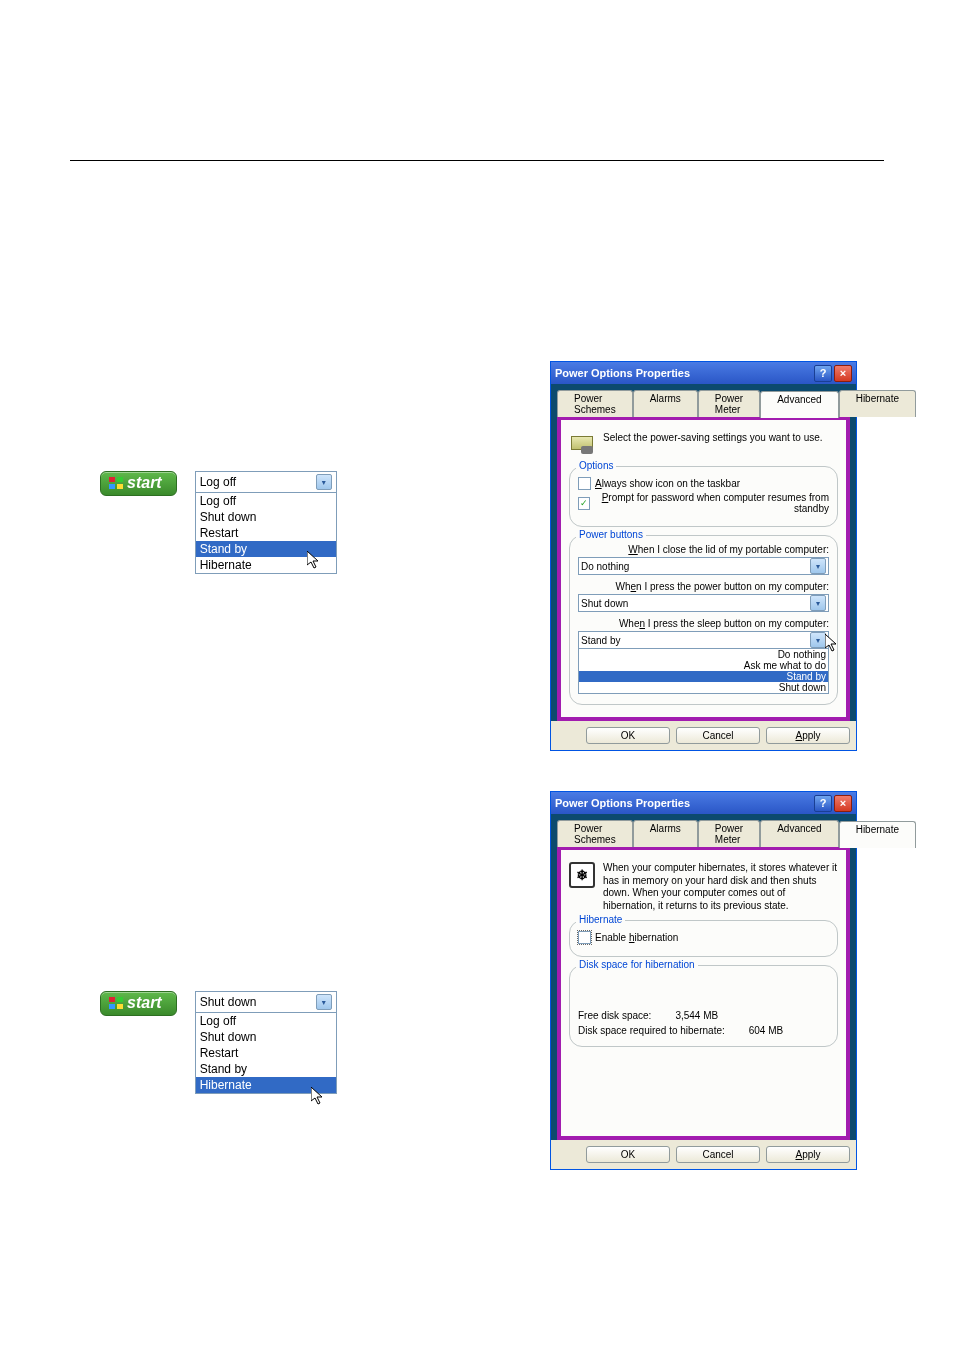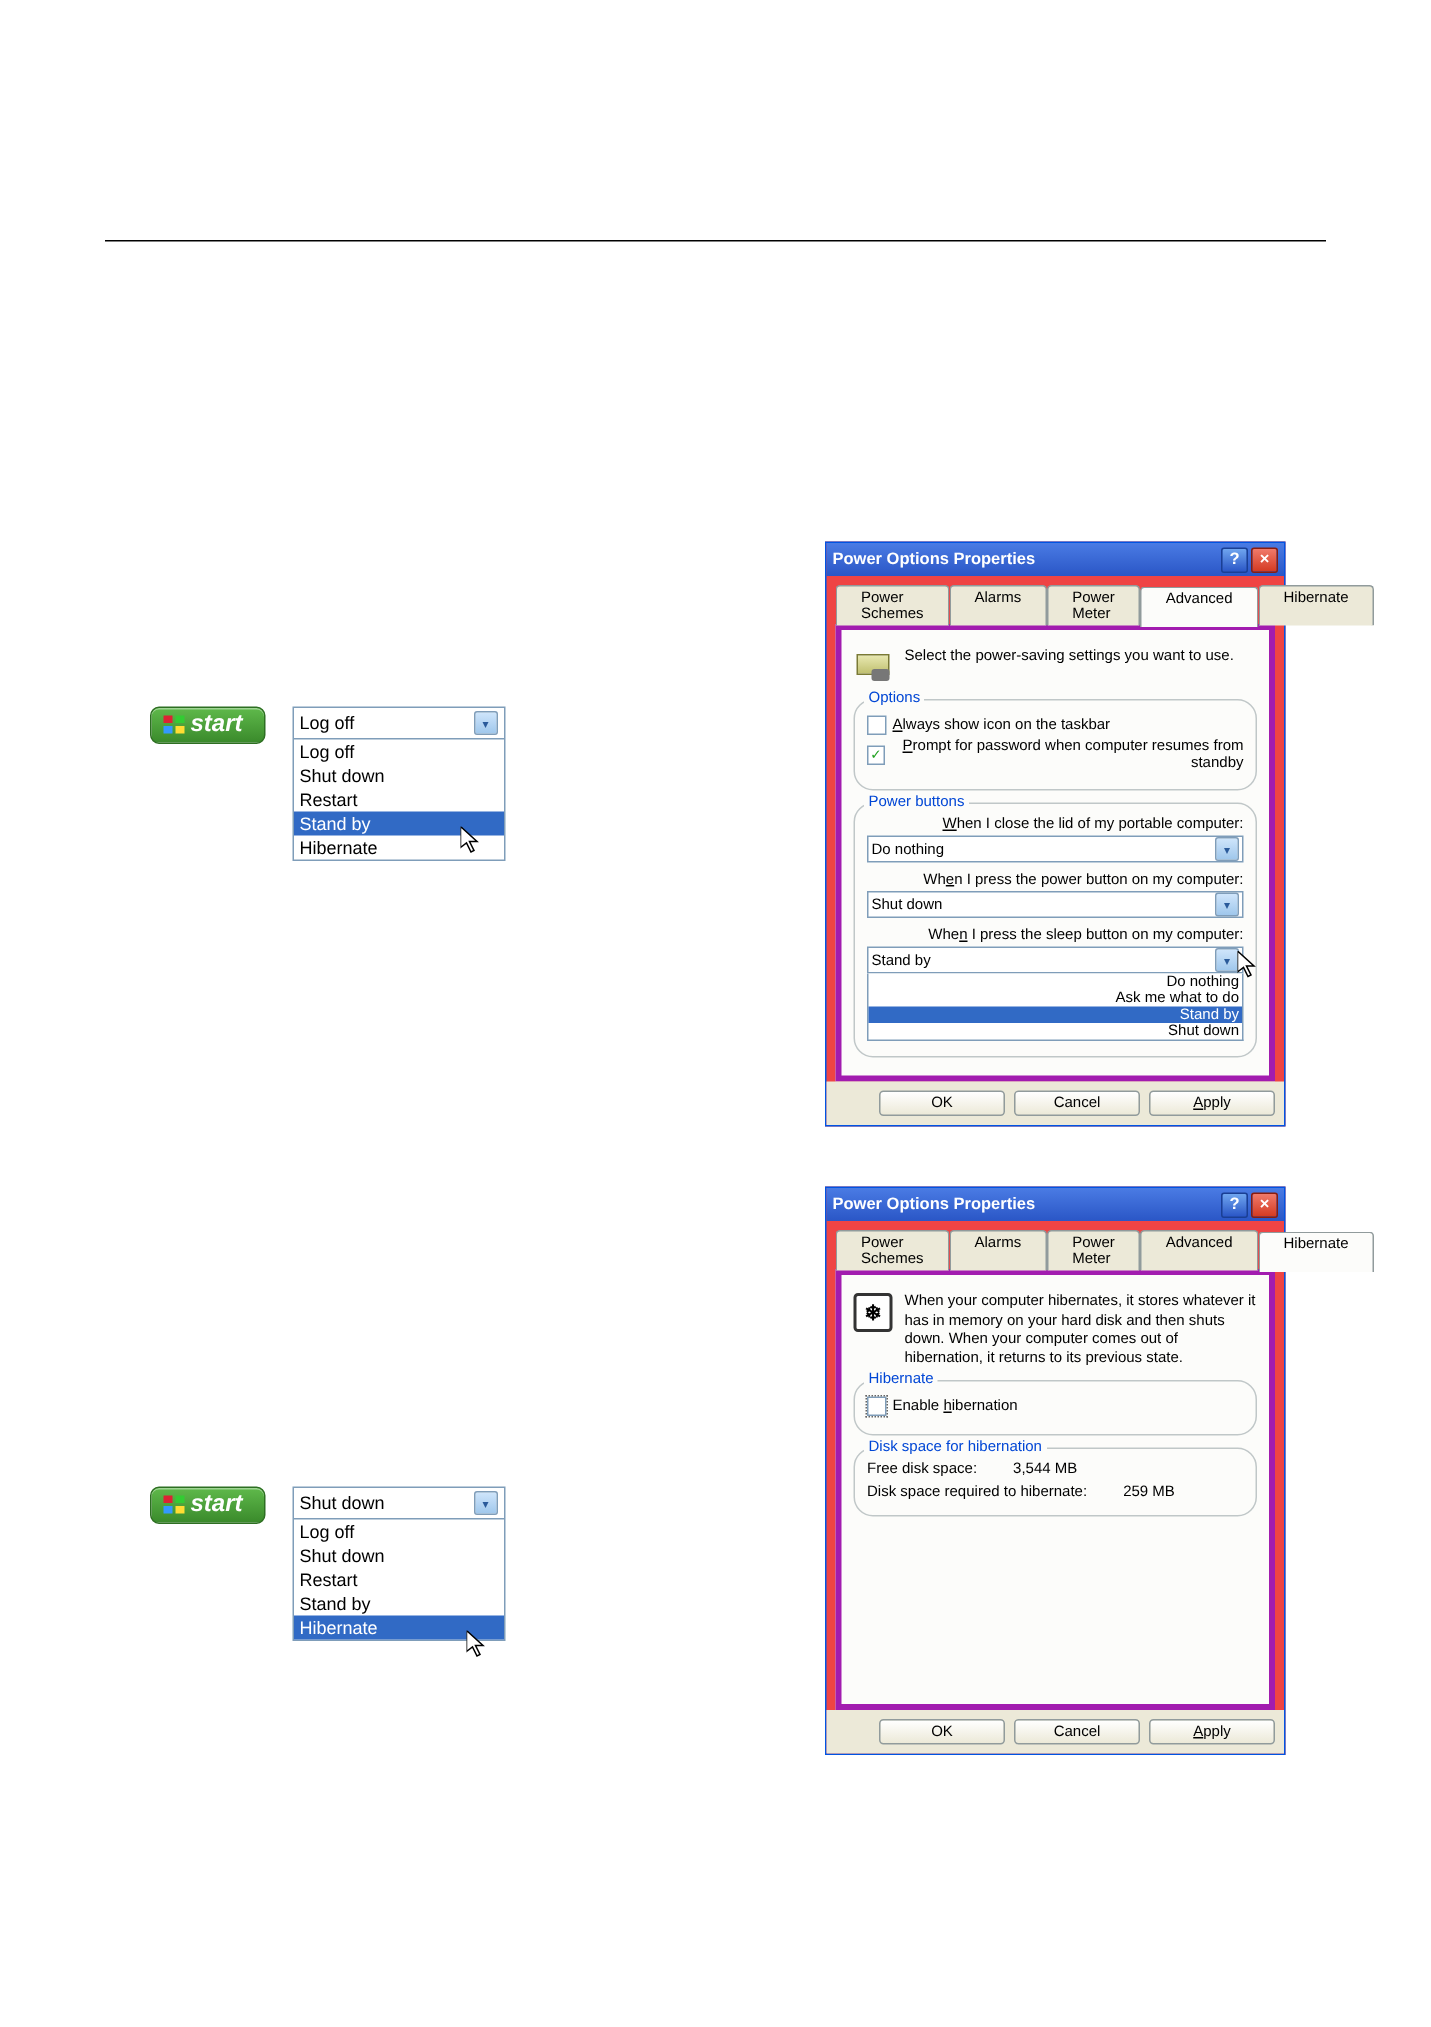--- a/index.html
+++ b/index.html
@@ -64,21 +64,21 @@
     border-radius: 2px;
     display: inline-flex;
     align-items: center; justify-content: center;
     font-size: 8px;
     color: #2a5a9a;
   }
   .dd-item { padding: 1px 4px; }
   .dd-item.sel { background: #316ac5; color: #fff; }
   .dialog {
     width: 305px;
-    background: #ef4444;
+    background: #0c4a6e;
     border: 1px solid #0054e3;
     font-size: 10px;
     position: relative;
   }
   .titlebar {
     background: linear-gradient(#4a7be4, #2a56c6);
     color: #fff;
     font-weight: bold;
     font-size: 11px;
     padding: 3px 4px;
@@ -329,27 +329,27 @@
           </div>
           <div class="groupbox">
             <div class="legend">Hibernate</div>
             <div class="checkbox-row">
               <span class="cb" style="outline:1px dotted #666;"></span>
               <span>Enable <span class="u">h</span>ibernation</span>
             </div>
           </div>
           <div class="groupbox">
             <div class="legend">Disk space for hibernation</div>
-            <div style="font-size:10px; display:flex; gap:24px;">
+            <div style="font-size:10px; display:flex; gap:24px;margin-top:36px;">
               <span>Free disk space:</span>
               <span>3,544 MB</span>
             </div>
             <div style="font-size:10px; display:flex; gap:24px; margin-top:4px;">
               <span>Disk space required to hibernate:</span>
-              <span>259 MB</span>
+              <span>604 MB</span>
             </div>
           </div>
         </div>
       </div>
       <div class="btn-row" style="background:#ece9d8;">
         <div class="xp-btn">OK</div>
         <div class="xp-btn">Cancel</div>
         <div class="xp-btn"><span class="u">A</span>pply</div>
       </div>
     </div>

